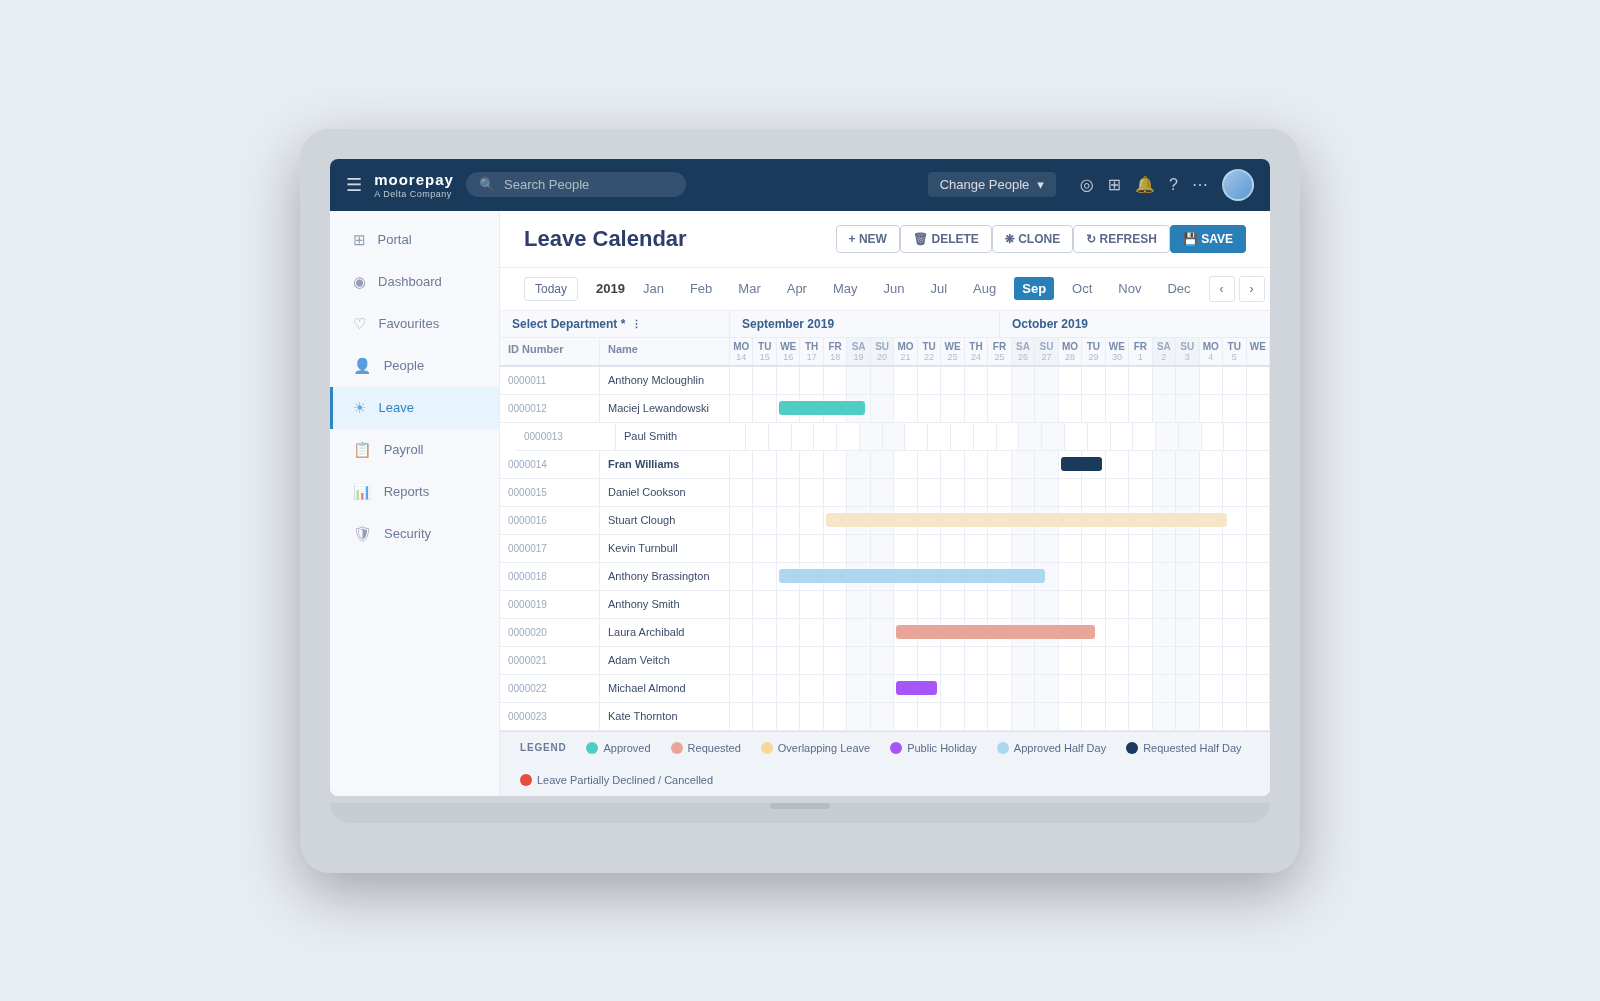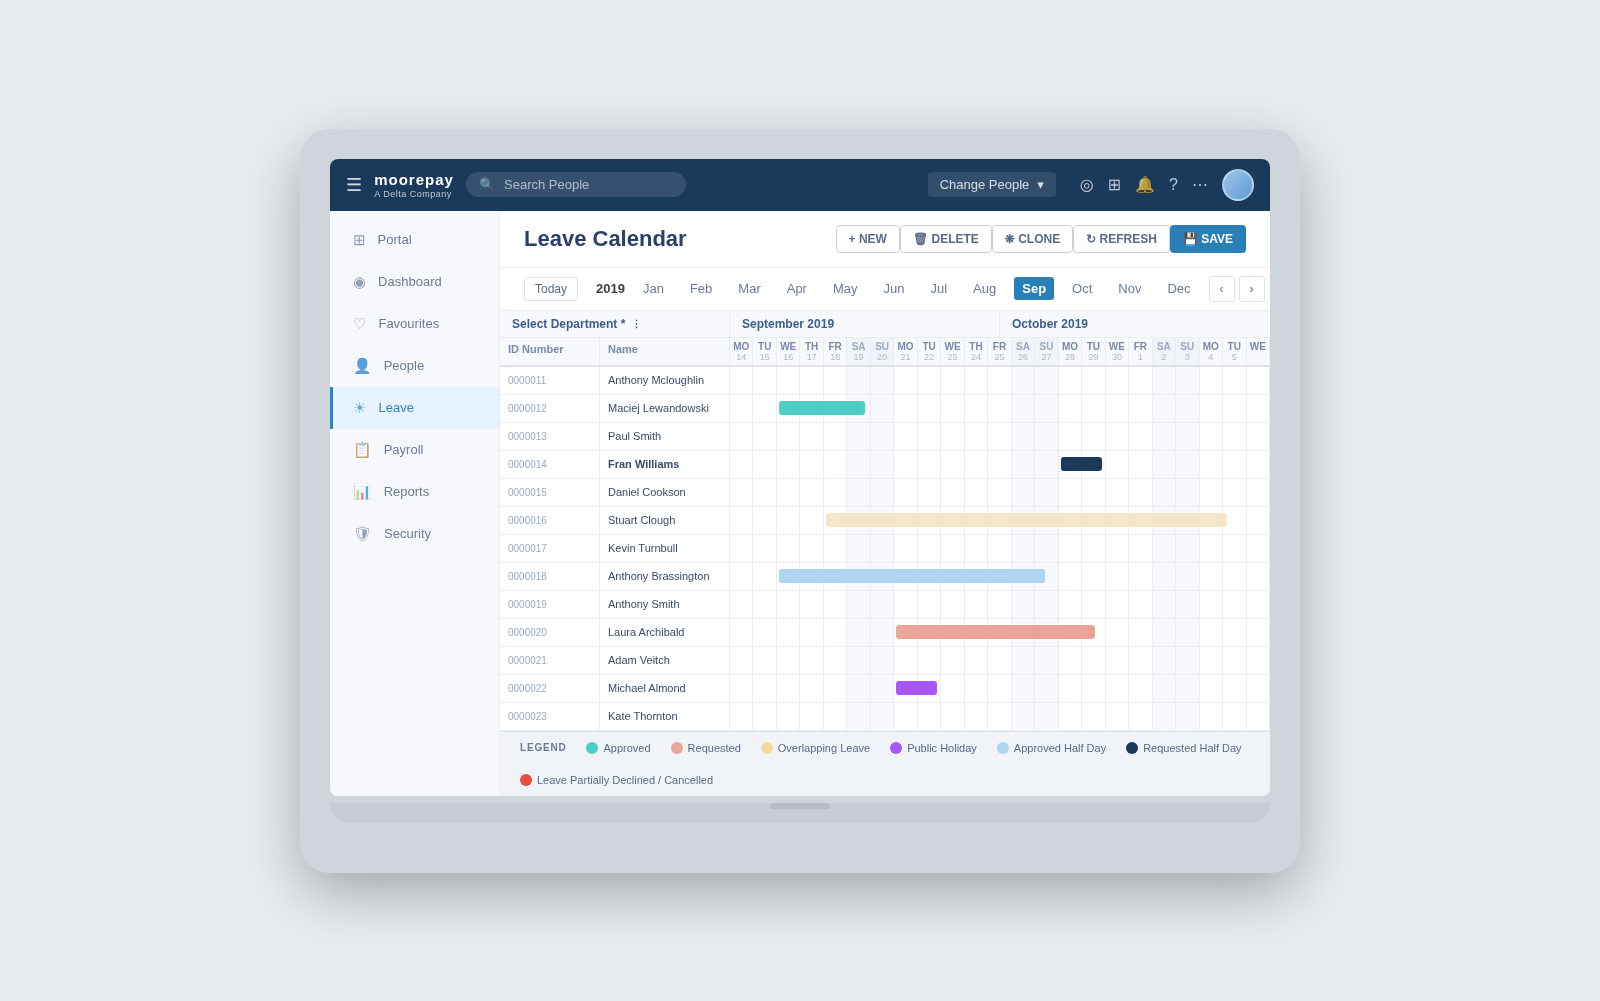--- a/index.html
+++ b/index.html
@@ -515,21 +515,21 @@
                 <div style="border-right: 1px solid rgb(234, 237, 243); position: relative;"></div>
                 <div style="border-right: 1px solid rgb(234, 237, 243); position: relative;"></div>
                 <div style="border-right: 1px solid rgb(234, 237, 243); position: relative;"></div>
                 <div style="border-right: 1px solid rgb(234, 237, 243); position: relative;"></div>
                 <div style="border-right: 1px solid rgb(234, 237, 243); position: relative; background: rgb(247, 249, 252);"></div>
                 <div style="border-right: 1px solid rgb(234, 237, 243); position: relative; background: rgb(247, 249, 252);"></div>
                 <div style="border-right: 1px solid rgb(234, 237, 243); position: relative;"></div>
                 <div style="border-right: 1px solid rgb(234, 237, 243); position: relative;"></div>
                 <div style="border-right: 1px solid rgb(234, 237, 243); position: relative;"></div>
               </div>
-              <div style="display: grid; grid-template-columns: 100px 130px repeat(23, 1fr); border-bottom: 1px solid rgb(234, 237, 243); min-height: 28px;">
+              <div style="display: grid; grid-template-columns: 100px 130px repeat(23, 1fr); border-bottom: 1px solid rgb(234, 237, 243); min-height: 28px; margin-left: 16px;">
                 <div style="padding: 6px 8px; font-size: 10px; color: rgb(154, 170, 192); border-right: 1px solid rgb(234, 237, 243); display: flex; align-items: center;">0000013</div>
                 <div style="padding: 6px 8px; font-size: 11px; color: rgb(58, 74, 106); border-right: 1px solid rgb(234, 237, 243); display: flex; align-items: center;">Paul Smith</div>
                 <div style="border-right: 1px solid rgb(234, 237, 243); position: relative;"></div>
                 <div style="border-right: 1px solid rgb(234, 237, 243); position: relative;"></div>
                 <div style="border-right: 1px solid rgb(234, 237, 243); position: relative;"></div>
                 <div style="border-right: 1px solid rgb(234, 237, 243); position: relative;"></div>
                 <div style="border-right: 1px solid rgb(234, 237, 243); position: relative;"></div>
                 <div style="border-right: 1px solid rgb(234, 237, 243); position: relative; background: rgb(247, 249, 252);"></div>
                 <div style="border-right: 1px solid rgb(234, 237, 243); position: relative; background: rgb(247, 249, 252);"></div>
                 <div style="border-right: 1px solid rgb(234, 237, 243); position: relative;"></div>

